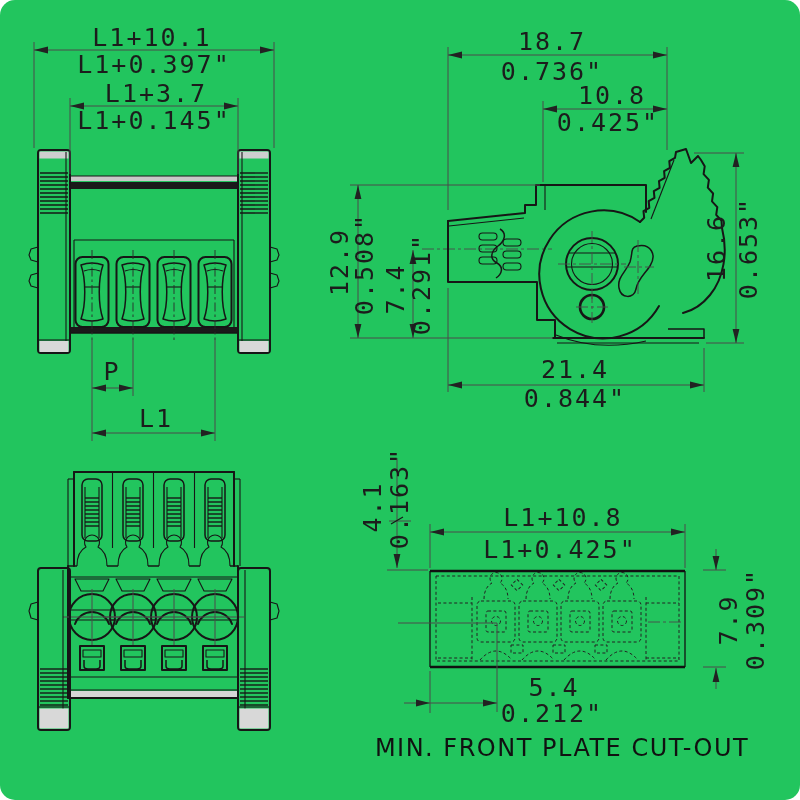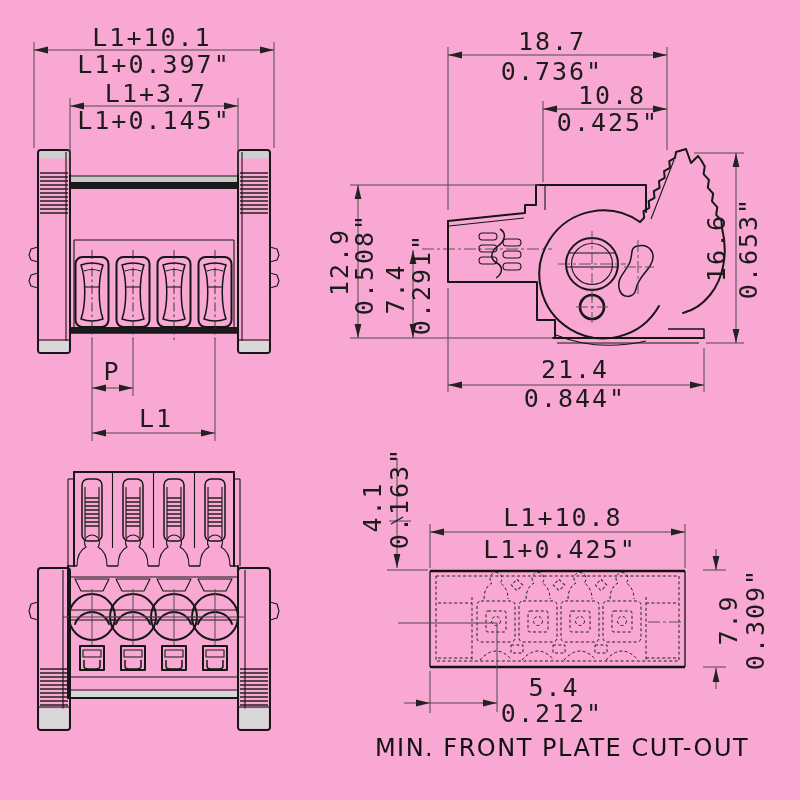--- a/index.html
+++ b/index.html
@@ -1,16 +1,16 @@
 <!DOCTYPE html>
 <html><head>
 <meta charset="utf-8">
 <style>
   html,body{margin:0;padding:0;background:#ffffff;}
-  .drawing{position:relative;width:800px;height:800px;background:#f9a8d4;overflow:hidden;}
+  .drawing{position:relative;width:800px;height:800px;background:#22c55e;overflow:hidden;border-radius:15px;}
   svg{display:block;}
   .o2{stroke:#161616;stroke-width:2;fill:none;stroke-linejoin:round;stroke-linecap:round;}
   .o15{stroke:#161616;stroke-width:1.5;fill:none;stroke-linejoin:round;}
   .o1{stroke:#161616;stroke-width:1.1;fill:none;stroke-linejoin:round;}
   .h{stroke:#161616;stroke-width:1.4;fill:none;}
   .thin{stroke:#4a4a4a;stroke-width:1;fill:none;}
   .cl{stroke:#4a4a4a;stroke-width:0.9;fill:none;stroke-dasharray:12 3 3 3;}
   .dash{stroke:#2a2a2a;stroke-width:0.9;fill:none;stroke-dasharray:9 3 2.5 3;}
   .dot{stroke:#222;stroke-width:1;fill:none;stroke-dasharray:3 2.4;}
   text.dim{font-family:"DejaVu Sans Mono",monospace;font-size:25px;fill:#1c1c1c;letter-spacing:2px;}

